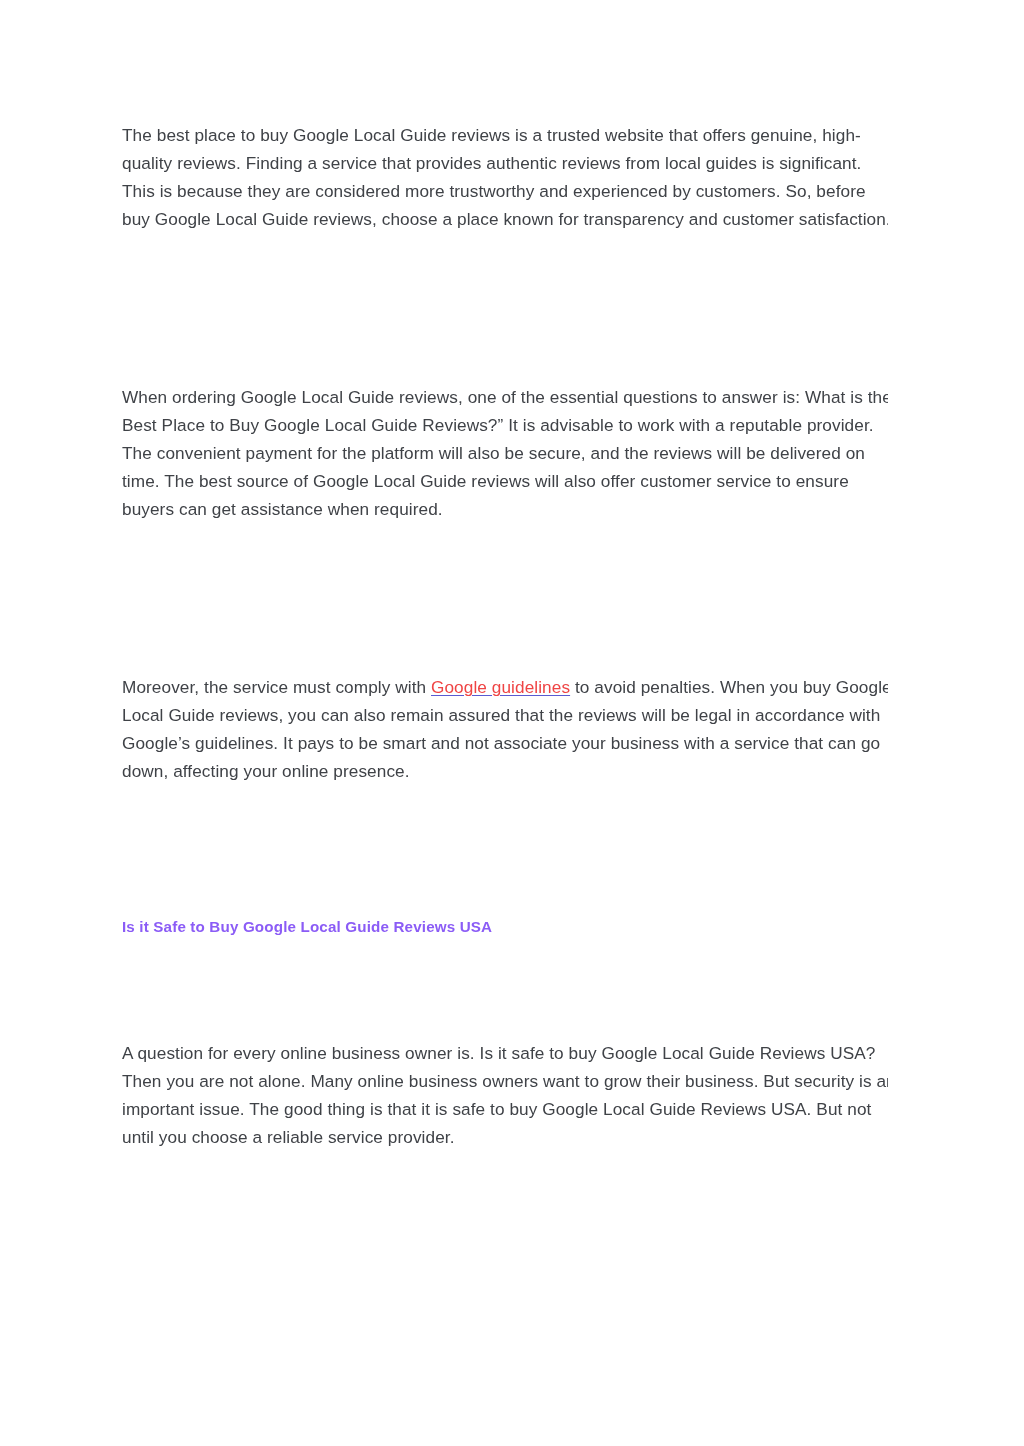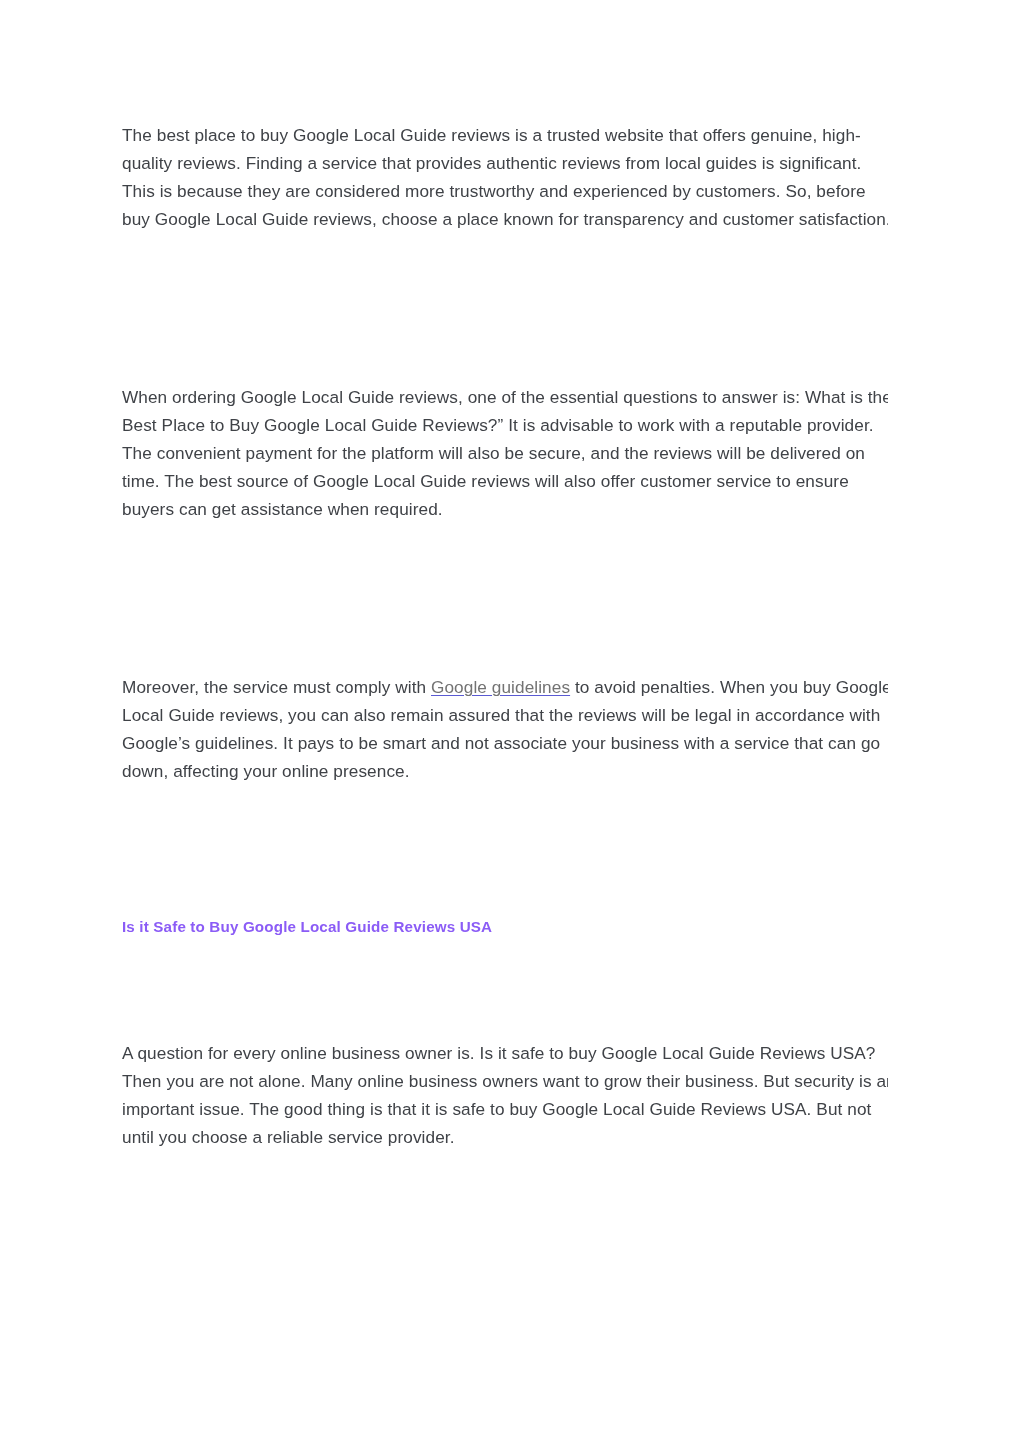--- a/index.html
+++ b/index.html
@@ -45,21 +45,21 @@
   .heading {
     margin: 0;
     font-size: 15.2px;
     line-height: 22px;
     font-weight: 700;
     color: #8b5cf6;
     letter-spacing: 0.01em;
   }
 
   .link {
-    color: #737373;
+    color: #ef4444;
     text-decoration-color: #5a5ad2;
     text-decoration-thickness: 1px;
     text-underline-offset: 2px;
     cursor: pointer;
   }
 </style>
 </head>
 <body>
 
 <div class="page">

